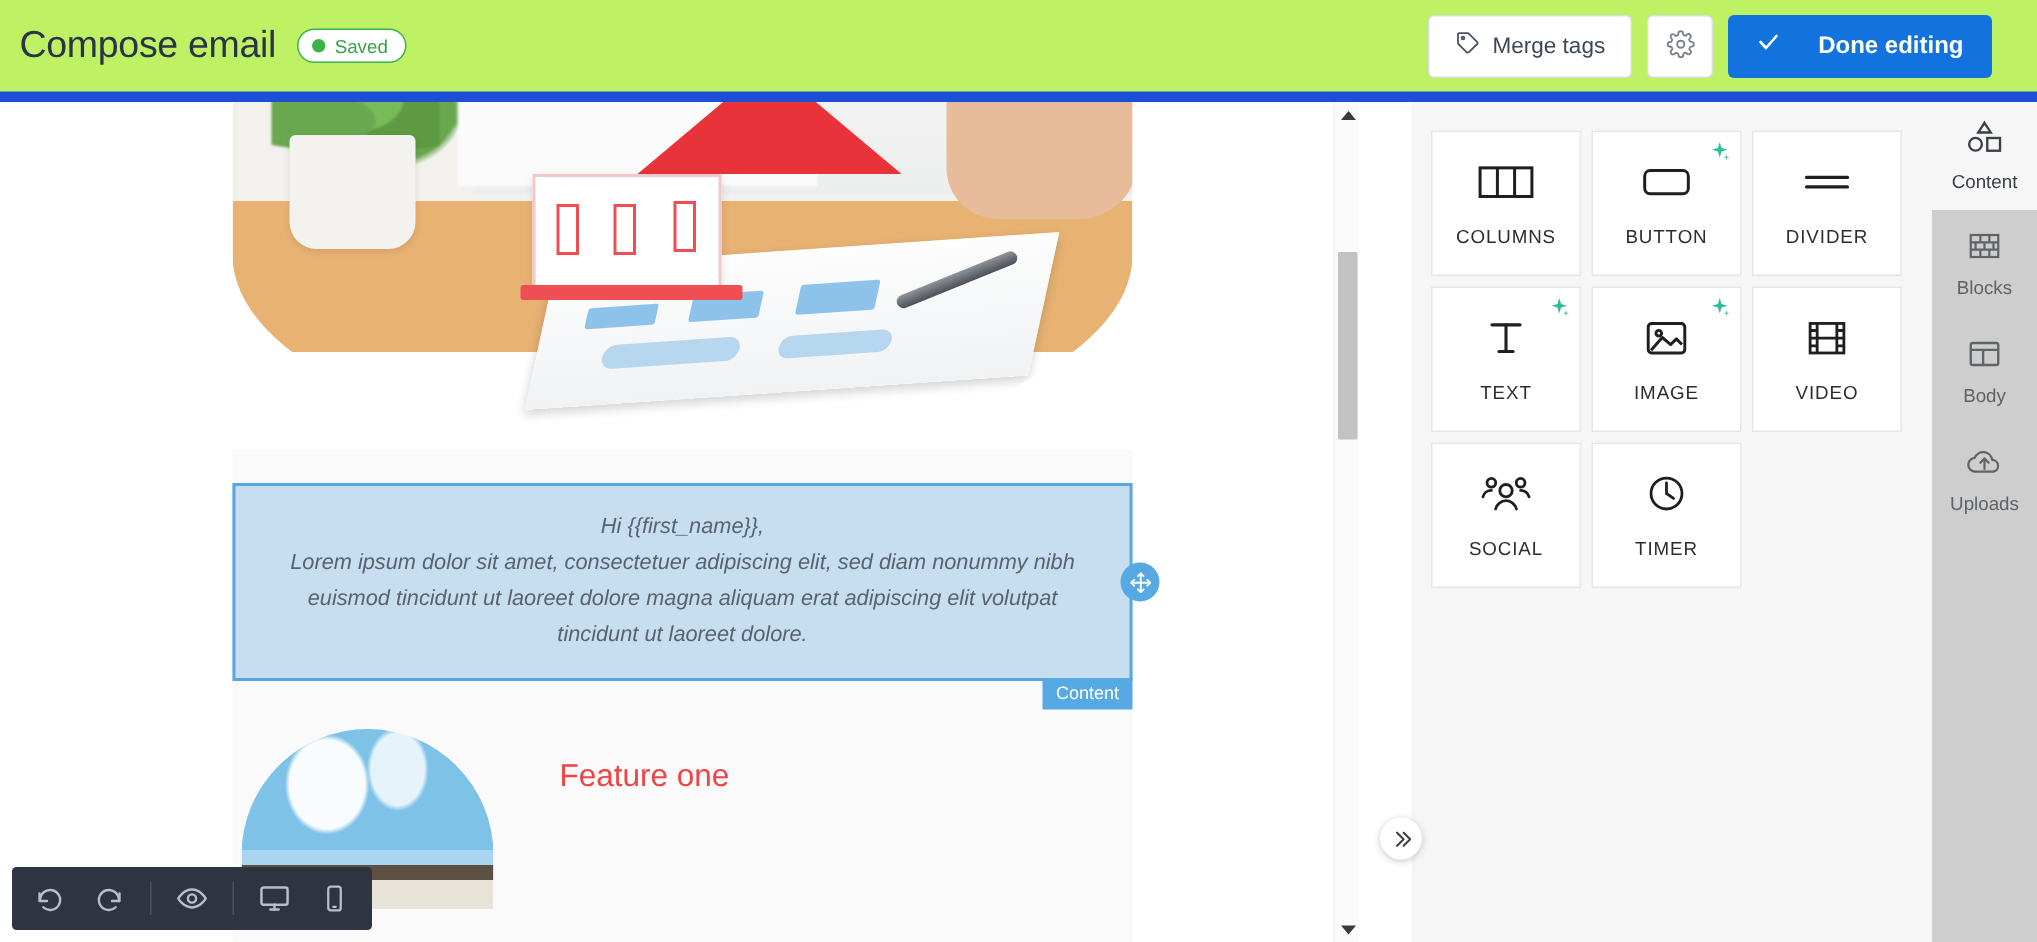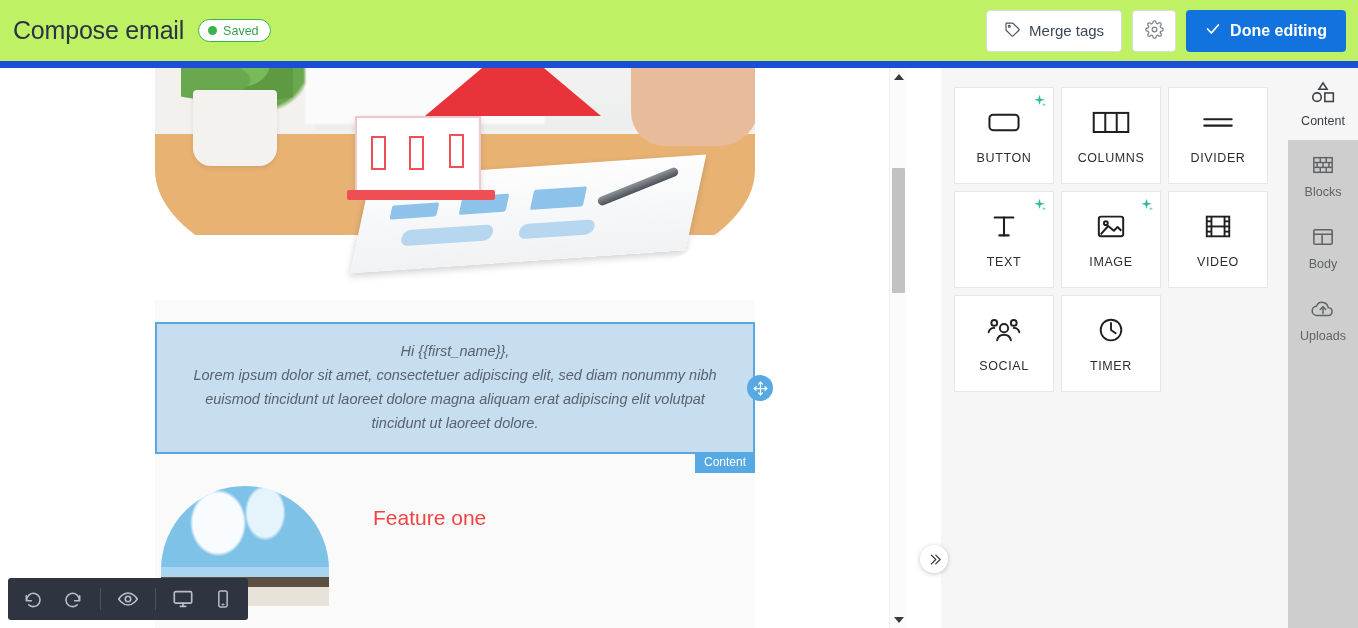--- a/index.html
+++ b/index.html
@@ -27,38 +27,38 @@
     margin-left: 14px;
     display: inline-flex; align-items: center; gap: 6px;
     height: 23px; padding: 0 11px 0 9px;
     border: 1px solid #37b24d; border-radius: 12px;
     background: #ffffff;
   }
   .saved-dot { width: 9px; height: 9px; border-radius: 50%; background: #38b44a; }
   .saved-text { font-size: 12.5px; color: #37a24a; }
 
   .header-right {
-    margin-left: auto; margin-right: 12px;
+    margin-left: auto; margin-right: 30px;
     display: flex; align-items: center; gap: 10px;
   }
   .btn-outline {
     display: inline-flex; align-items: center; gap: 8px;
     height: 42px; padding: 0 17px;
     border: 1px solid #d9dde2; border-radius: 4px;
     background: #fff; color: #3d4756; font-size: 15px;
     cursor: pointer; white-space: nowrap;
   }
   .btn-icon-only {
     display: inline-flex; align-items: center; justify-content: center;
     width: 44px; height: 42px;
     border: 1px solid #d9dde2; border-radius: 4px; background: #fff;
     cursor: pointer;
   }
   .btn-primary {
-    display: inline-flex; align-items: center; gap: 9px;
+    display: inline-flex; align-items: center; gap: 25px;
     height: 42px; padding: 0 19px;
     border: none; border-radius: 4px;
     background: #1273de; color: #fff; font-size: 16px; font-weight: bold;
     cursor: pointer; white-space: nowrap;
   }
 
   
   .canvas {
     position: absolute; left: 0; top: 68px; width: 906px; height: 560px;
     background: #ffffff; overflow: hidden;
@@ -365,43 +365,43 @@
     <svg width="15" height="15" viewBox="0 0 24 24" fill="none" stroke="#3f3f3f" stroke-width="2.2" stroke-linecap="round" stroke-linejoin="round">
       <polyline points="7 5 14 12 7 19"></polyline>
         <polyline points="14 5 21 12 14 19"></polyline>
     </svg>
   </button>
 
   <div class="tools-panel">
     <div class="tiles">
 
       <div class="tile">
+        <span>
+          <svg width="40" height="30" viewBox="0 0 44 32" fill="none" stroke="#1f1f1f" stroke-width="2.2">
+            <rect x="3" y="6" width="38" height="21"></rect>
+              <line x1="15.7" y1="6" x2="15.7" y2="27"></line>
+              <line x1="28.3" y1="6" x2="28.3" y2="27"></line>
+          </svg>
+        </span>
+        <span class="tile-label">COLUMNS</span>
+      </div>
+
+      <div class="tile">
         <span class="sparkle">
           <svg width="15" height="15" viewBox="0 0 24 24" fill="#2dbb9c">
               <path d="M12 2.6 13.9 9 20.3 10.9 13.9 12.8 12 19.2 10.1 12.8 3.7 10.9 10.1 9z"></path>
               <path d="M19.2 15.6l.8 2.4 2.4.8-2.4.8-.8 2.4-.8-2.4-2.4-.8 2.4-.8z" opacity=".75"></path>
             </svg>
         </span>
         <span>
           <svg width="40" height="30" viewBox="0 0 44 32" fill="none" stroke="#1f1f1f" stroke-width="2.2">
               <rect x="6" y="8" width="32" height="17" rx="4"></rect>
             </svg>
         </span>
         <span class="tile-label">BUTTON</span>
-      </div>
-
-      <div class="tile">
-        <span>
-          <svg width="40" height="30" viewBox="0 0 44 32" fill="none" stroke="#1f1f1f" stroke-width="2.2">
-            <rect x="3" y="6" width="38" height="21"></rect>
-              <line x1="15.7" y1="6" x2="15.7" y2="27"></line>
-              <line x1="28.3" y1="6" x2="28.3" y2="27"></line>
-          </svg>
-        </span>
-        <span class="tile-label">COLUMNS</span>
       </div>
 
       <div class="tile">
         <span>
           <svg width="40" height="30" viewBox="0 0 44 32" fill="none" stroke="#1f1f1f" stroke-width="2.4" stroke-linecap="round">
               <line x1="7" y1="13" x2="37" y2="13"></line>
               <line x1="7" y1="20" x2="37" y2="20"></line>
             </svg>
         </span>
         <span class="tile-label">DIVIDER</span>

